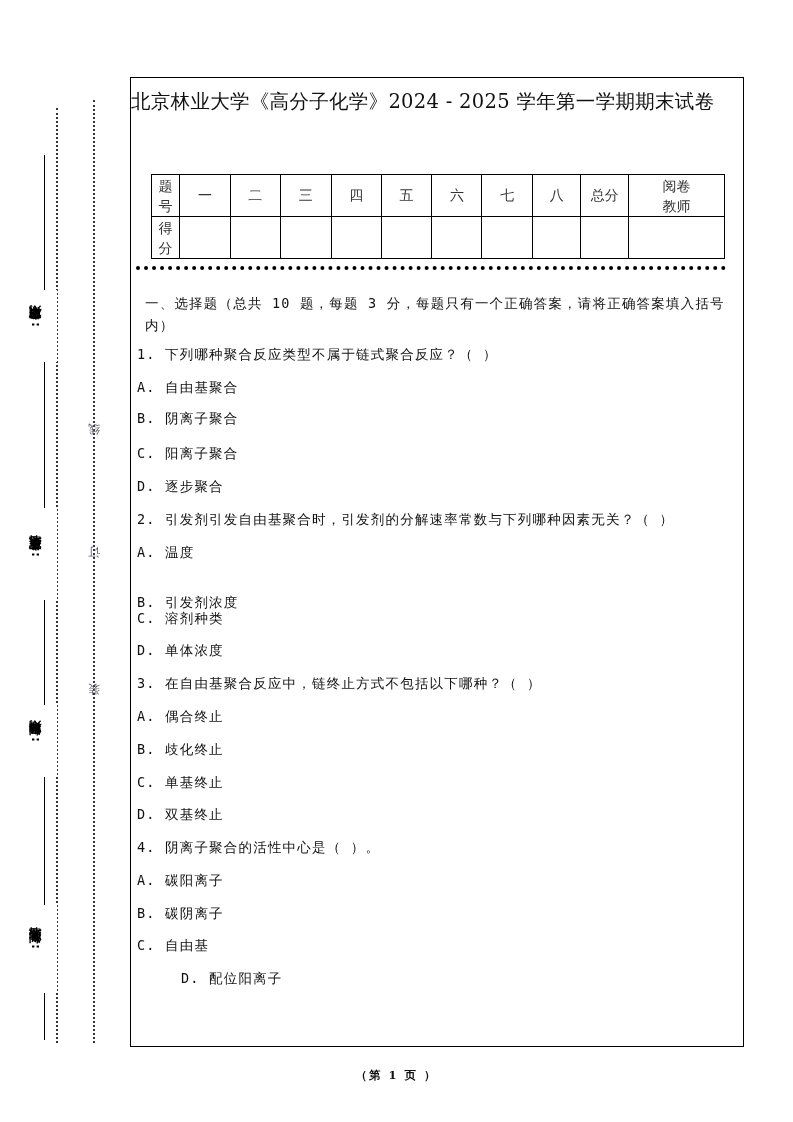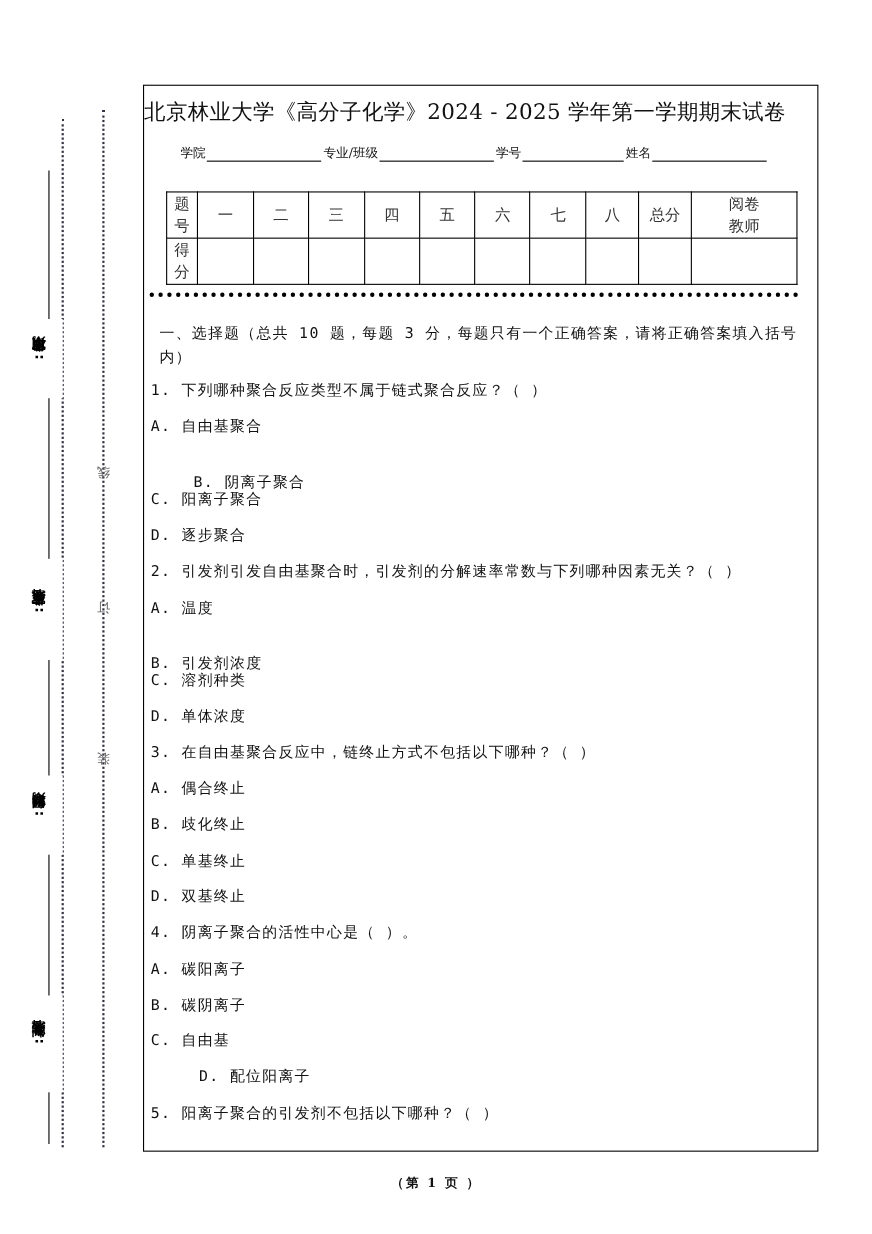--- a/index.html
+++ b/index.html
@@ -74,30 +74,20 @@
   <div class="vlabel" style="top:905px;height:88px;">制卷人签名:</div>
 
   <div class="bind-char" style="top:445px;">线</div>
   <div class="bind-char" style="top:568px;">订</div>
   <div class="bind-char" style="top:705px;">装</div>
 </div>
 
 <div class="sheet">
   <div class="title">北京林业大学《高分子化学》2024 - 2025 学年第一学期期末试卷</div>
 
-  <div class="info-row">
-    <span class="lbl">学院</span>
-    <span class="blank" style="width:104px;"></span>
-    <span class="lbl">专业/班级</span>
-    <span class="blank" style="width:104px;"></span>
-    <span class="lbl">学号</span>
-    <span class="blank" style="width:92px;"></span>
-    <span class="lbl">姓名</span>
-    <span class="blank" style="width:104px;"></span>
-  </div>
 
   <table class="score">
     <colgroup>
       <col style="width:28px">
         <col style="width:51px">
         <col style="width:50px">
         <col style="width:51px">
       <col style="width:50px">
         <col style="width:51px">
         <col style="width:50px">
@@ -144,21 +134,21 @@
     </tr>
   </tbody>
     </table>
 
   <div class="dots"></div>
 
   <div class="section-title">一、选择题（总共 10 题，每题 3 分，每题只有一个正确答案，请将正确答案填入括号内）</div>
 
   <div class="qtext" style="top:268px;">1. 下列哪种聚合反应类型不属于链式聚合反应？（  ）</div>
   <div class="qtext" style="top:301px;">A. 自由基聚合</div>
-  <div class="qtext" style="top:352px;margin-left:39px;">B. 阴离子聚合</div>
+  <div class="qtext" style="top:332px;">B. 阴离子聚合</div>
   <div class="qtext" style="top:367px;">C. 阳离子聚合</div>
   <div class="qtext" style="top:400px;">D. 逐步聚合</div>
 
   <div class="qtext" style="top:433px;">2. 引发剂引发自由基聚合时，引发剂的分解速率常数与下列哪种因素无关？（  ）</div>
   <div class="qtext" style="top:466px;">A. 温度</div>
   <div class="qtext" style="top:516px;">B. 引发剂浓度</div>
   <div class="qtext" style="top:532px;">C. 溶剂种类</div>
   <div class="qtext" style="top:564px;">D. 单体浓度</div>
 
   <div class="qtext" style="top:597px;">3. 在自由基聚合反应中，链终止方式不包括以下哪种？（  ）</div>
@@ -166,16 +156,15 @@
   <div class="qtext" style="top:663px;">B. 歧化终止</div>
   <div class="qtext" style="top:696px;">C. 单基终止</div>
   <div class="qtext" style="top:728px;">D. 双基终止</div>
 
   <div class="qtext" style="top:761px;">4. 阴离子聚合的活性中心是（  ）。</div>
   <div class="qtext" style="top:794px;">A. 碳阳离子</div>
   <div class="qtext" style="top:827px;">B. 碳阴离子</div>
   <div class="qtext" style="top:859px;">C. 自由基</div>
   <div class="qtext" style="top:892px;margin-left:44px;">D. 配位阳离子</div>
 
-  <div class="qtext" style="top:925px;">5. 阳离子聚合的引发剂不包括以下哪种？（  ）</div>
 </div>
 
 <div class="footer">（第 1 页 ）</div>
 
 </body></html>

